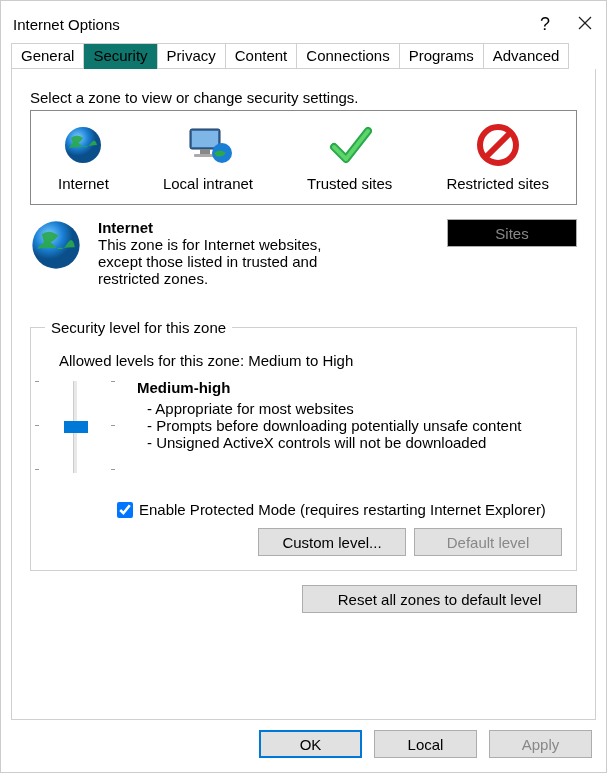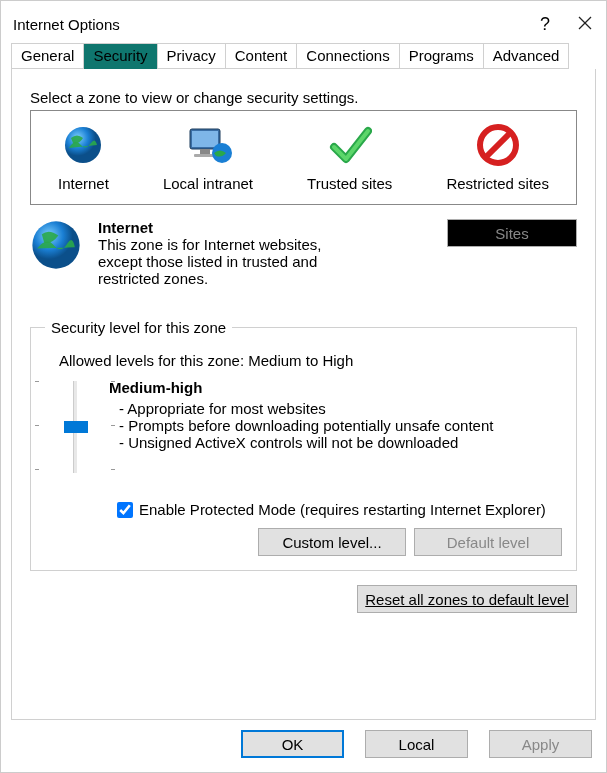--- a/index.html
+++ b/index.html
@@ -135,21 +135,21 @@
     fieldset.security-level legend {
       padding: 0 6px;
       font-size: 15px;
     }
     .allowed-levels {
       margin-left: 14px;
       margin-bottom: 10px;
     }
     .level-row {
       display: flex;
-      gap: 6px;
+      gap: 34px;
       margin-left: 2px;
     }
     .slider-col {
       width: 56px;
       display: flex;
       flex-direction: column;
       align-items: center;
       position: relative;
       height: 100px;
       padding-top: 2px;
@@ -217,27 +217,26 @@
     .level-buttons button:disabled, .dialog-buttons button:disabled {
       color: #888;
       cursor: default;
     }
     .reset-row {
       display: flex;
       justify-content: flex-end;
       margin-top: 14px;
     }
     .reset-btn {
-      width: 220px;
-      text-decoration: underline;
+      width: 275px;
     }
     .dialog-buttons {
       display: flex;
       justify-content: flex-end;
-      gap: 21px;
+      gap: 12px;
       padding: 0 14px 14px 0;
     }
     .dialog-buttons button {
       width: 103px;
     }
     .dialog-buttons button.primary {
       background: #e1e1e1;
       border: 2px solid #0078d7;
     }
   </style>

